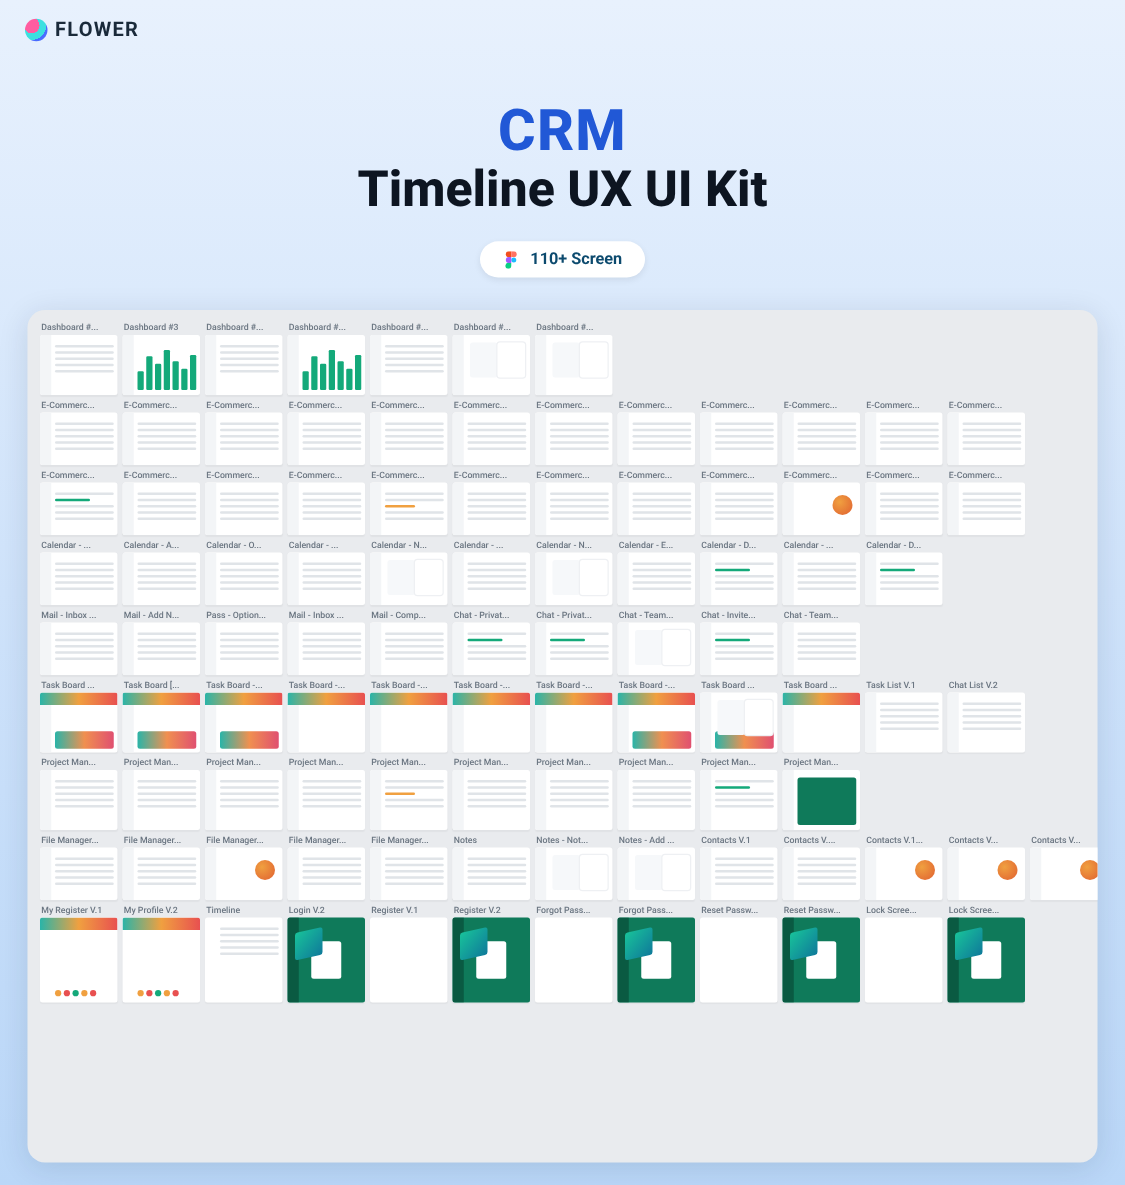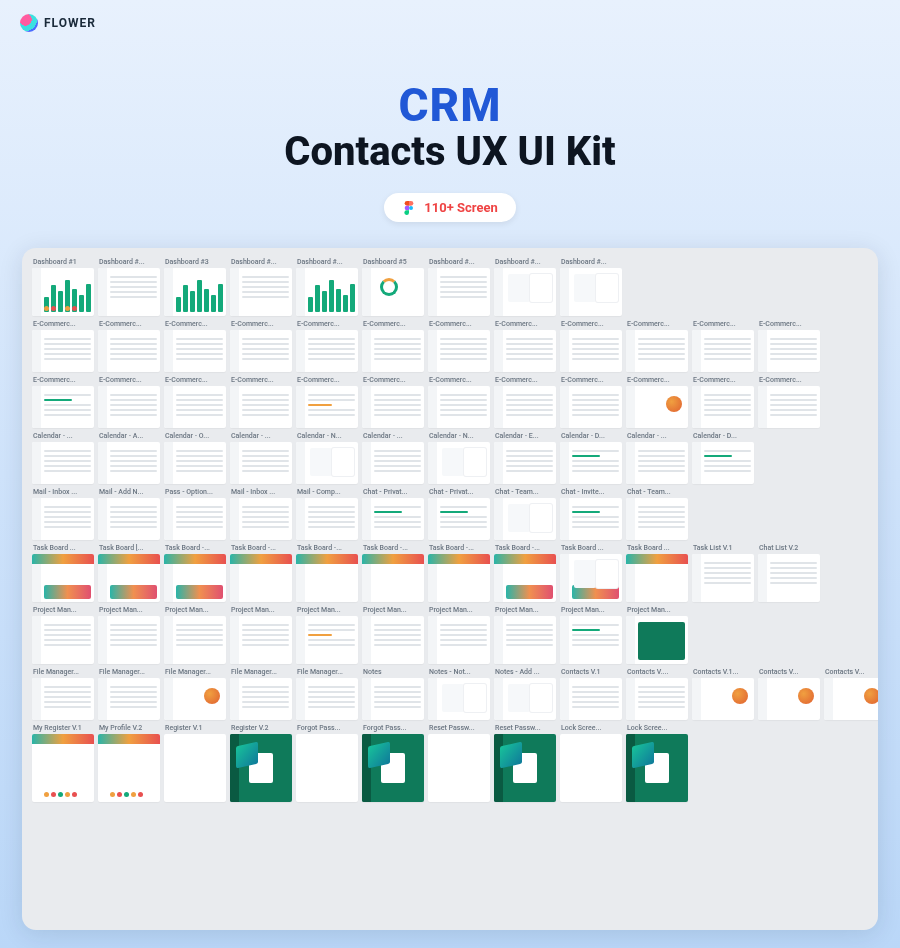--- a/index.html
+++ b/index.html
@@ -1,29 +1,29 @@
 <!DOCTYPE html>
 <html><head>
 <meta charset="utf-8">
 <style>
   * { box-sizing: border-box; margin: 0; padding: 0; }
   html, body { width: 900px; height: 948px; overflow: hidden; font-family: -apple-system, BlinkMacSystemFont, "Segoe UI", Roboto, Arial, sans-serif; }
   body { background: linear-gradient(180deg, #e8f1fd 0%, #cfe3fb 50%, #bad7f8 100%); position: relative; }
 
   .brand { position: absolute; top: 14px; left: 20px; display: flex; align-items: center; gap: 6px; }
   .brand-logo { width: 18px; height: 18px; border-radius: 50%; background: radial-gradient(circle at 30% 30%, #ff5ca0 0 35%, #3ce0e0 35% 65%, #4a6cff 65% 100%); }
-  .brand-text { font-size: 12px; font-weight: 700; letter-spacing: 1px; color: #1a2a3a; }
+  .brand-text { font-size: 16px; font-weight: 700; letter-spacing: 1px; color: #1a2a3a; }
 
   .hero { text-align: center; padding-top: 78px; }
   .hero h1 { font-size: 46px; font-weight: 800; color: #2158d6; letter-spacing: 1px; }
   .hero h2 { font-size: 40px; font-weight: 800; color: #0d1521; margin-top: -4px; }
 
   .pill { display: inline-flex; align-items: center; gap: 8px; background: #fff; border-radius: 999px; padding: 7px 18px; margin-top: 18px; box-shadow: 0 2px 6px rgba(0,0,0,0.08); }
   .pill-icon { width: 14px; height: 14px; }
-  .pill-text { font-size: 13px; font-weight: 700; color: #ef4444; }
+  .pill-text { font-size: 13px; font-weight: 700; color: #0c4a6e; }
 
   .board { position: absolute; top: 248px; left: 22px; right: 22px; bottom: 18px; background: #e9ebee; border-radius: 14px; box-shadow: 0 4px 24px rgba(10,30,60,0.12); padding: 10px; overflow: hidden; }
 
   .grid { display: flex; flex-direction: column; gap: 4px; }
   .row { display: flex; gap: 4px; }
   .cell { width: 62px; display: flex; flex-direction: column; gap: 2px; }
   .cell-blank { width: 62px; }
   .cell-label { font-size: 7px; color: #6b7682; white-space: nowrap; overflow: hidden; text-overflow: ellipsis; padding-left: 1px; font-weight: 500; }
   .thumb { width: 62px; background: #fff; border-radius: 2px; position: relative; overflow: hidden; box-shadow: 0 1px 1px rgba(0,0,0,0.04); }
   .th-sm { height: 42px; }
@@ -59,71 +59,76 @@
 </head>
 <body>
 
 <div class="brand">
   <div class="brand-logo"></div>
   <div class="brand-text">FLOWER</div>
 </div>
 
 <div class="hero">
   <h1>CRM</h1>
-  <h2>Contacts UX UI Kit</h2>
+  <h2>Timeline UX UI Kit</h2>
   <div class="pill">
     <svg class="pill-icon" viewBox="0 0 14 21">
       <circle cx="10" cy="10.5" r="3" fill="#1abcfe"></circle>
       <path d="M4 0h3v7H4a3.5 3.5 0 010-7z" fill="#f24e1e"></path>
       <path d="M7 0h3a3.5 3.5 0 010 7H7V0z" fill="#ff7262"></path>
       <path d="M4 7h3v7H4a3.5 3.5 0 010-7z" fill="#a259ff"></path>
       <path d="M4 14h3v3.5A3.5 3.5 0 114 14z" fill="#0acf83"></path>
     </svg>
     <span class="pill-text">110+ Screen</span>
   </div>
 </div>
 
 <div class="board">
   <div class="grid" id="grid">
       <div class="row">
         <div class="cell">
-          <div class="cell-label">Dashboard #1</div>
+          <div class="cell-label">Dashboard #...</div>
+          <div class="thumb th-md">
+            <div class="lines">
+              <span></span>
+              <span></span>
+              <span></span>
+              <span></span>
+              <span></span>
+            </div>
+          </div>
+        </div>
+        <div class="cell">
+          <div class="cell-label">Dashboard #3</div>
           <div class="thumb th-md">
             <div class="bars">
               <span style="height: 40%;"></span>
               <span style="height: 70%;"></span>
               <span style="height: 55%;"></span>
               <span style="height: 85%;"></span>
               <span style="height: 60%;"></span>
               <span style="height: 45%;"></span>
               <span style="height: 75%;"></span>
             </div>
-            <div class="dot-row">
-              <i></i>
-              <i class="r"></i>
-              <i class="g"></i>
-              <i></i>
-              <i class="r"></i>
-            </div>
           </div>
         </div>
         <div class="cell">
           <div class="cell-label">Dashboard #...</div>
           <div class="thumb th-md">
             <div class="lines">
               <span></span>
               <span></span>
               <span></span>
               <span></span>
               <span></span>
             </div>
           </div>
         </div>
         <div class="cell">
-          <div class="cell-label">Dashboard #3</div>
+          <div class="cell-label">Dashboard #...</div>
           <div class="thumb th-md">
             <div class="bars">
               <span style="height: 40%;"></span>
               <span style="height: 70%;"></span>
               <span style="height: 55%;"></span>
               <span style="height: 85%;"></span>
               <span style="height: 60%;"></span>
               <span style="height: 45%;"></span>
               <span style="height: 75%;"></span>
             </div>
@@ -137,52 +142,20 @@
               <span></span>
               <span></span>
               <span></span>
               <span></span>
             </div>
           </div>
         </div>
         <div class="cell">
           <div class="cell-label">Dashboard #...</div>
           <div class="thumb th-md">
-            <div class="bars">
-              <span style="height: 40%;"></span>
-              <span style="height: 70%;"></span>
-              <span style="height: 55%;"></span>
-              <span style="height: 85%;"></span>
-              <span style="height: 60%;"></span>
-              <span style="height: 45%;"></span>
-              <span style="height: 75%;"></span>
-            </div>
-          </div>
-        </div>
-        <div class="cell">
-          <div class="cell-label">Dashboard #5</div>
-          <div class="thumb th-md">
-            <div class="ring"></div>
-          </div>
-        </div>
-        <div class="cell">
-          <div class="cell-label">Dashboard #...</div>
-          <div class="thumb th-md">
-            <div class="lines">
-              <span></span>
-              <span></span>
-              <span></span>
-              <span></span>
-              <span></span>
-            </div>
-          </div>
-        </div>
-        <div class="cell">
-          <div class="cell-label">Dashboard #...</div>
-          <div class="thumb th-md">
             <div class="blob"></div>
             <div class="card1"></div>
             <div class="card2"></div>
           </div>
         </div>
         <div class="cell">
           <div class="cell-label">Dashboard #...</div>
           <div class="thumb th-md">
             <div class="blob"></div>
             <div class="card1"></div>
@@ -1075,20 +1048,39 @@
               <i></i>
               <i class="r"></i>
               <i class="g"></i>
               <i></i>
               <i class="r"></i>
             </div>
             <div class="strip"></div>
           </div>
         </div>
         <div class="cell">
+          <div class="cell-label">Timeline</div>
+          <div class="thumb th-xl noside">
+            <div class="lines">
+              <span></span>
+              <span></span>
+              <span></span>
+              <span></span>
+              <span></span>
+            </div>
+          </div>
+        </div>
+        <div class="cell">
+          <div class="cell-label">Login V.2</div>
+          <div class="thumb th-xl dark">
+            <div class="auth-card"></div>
+            <div class="iso"></div>
+          </div>
+        </div>
+        <div class="cell">
           <div class="cell-label">Register V.1</div>
           <div class="thumb th-xl noside">
             <div class="auth-card"></div>
           </div>
         </div>
         <div class="cell">
           <div class="cell-label">Register V.2</div>
           <div class="thumb th-xl dark">
             <div class="auth-card"></div>
             <div class="iso"></div>

